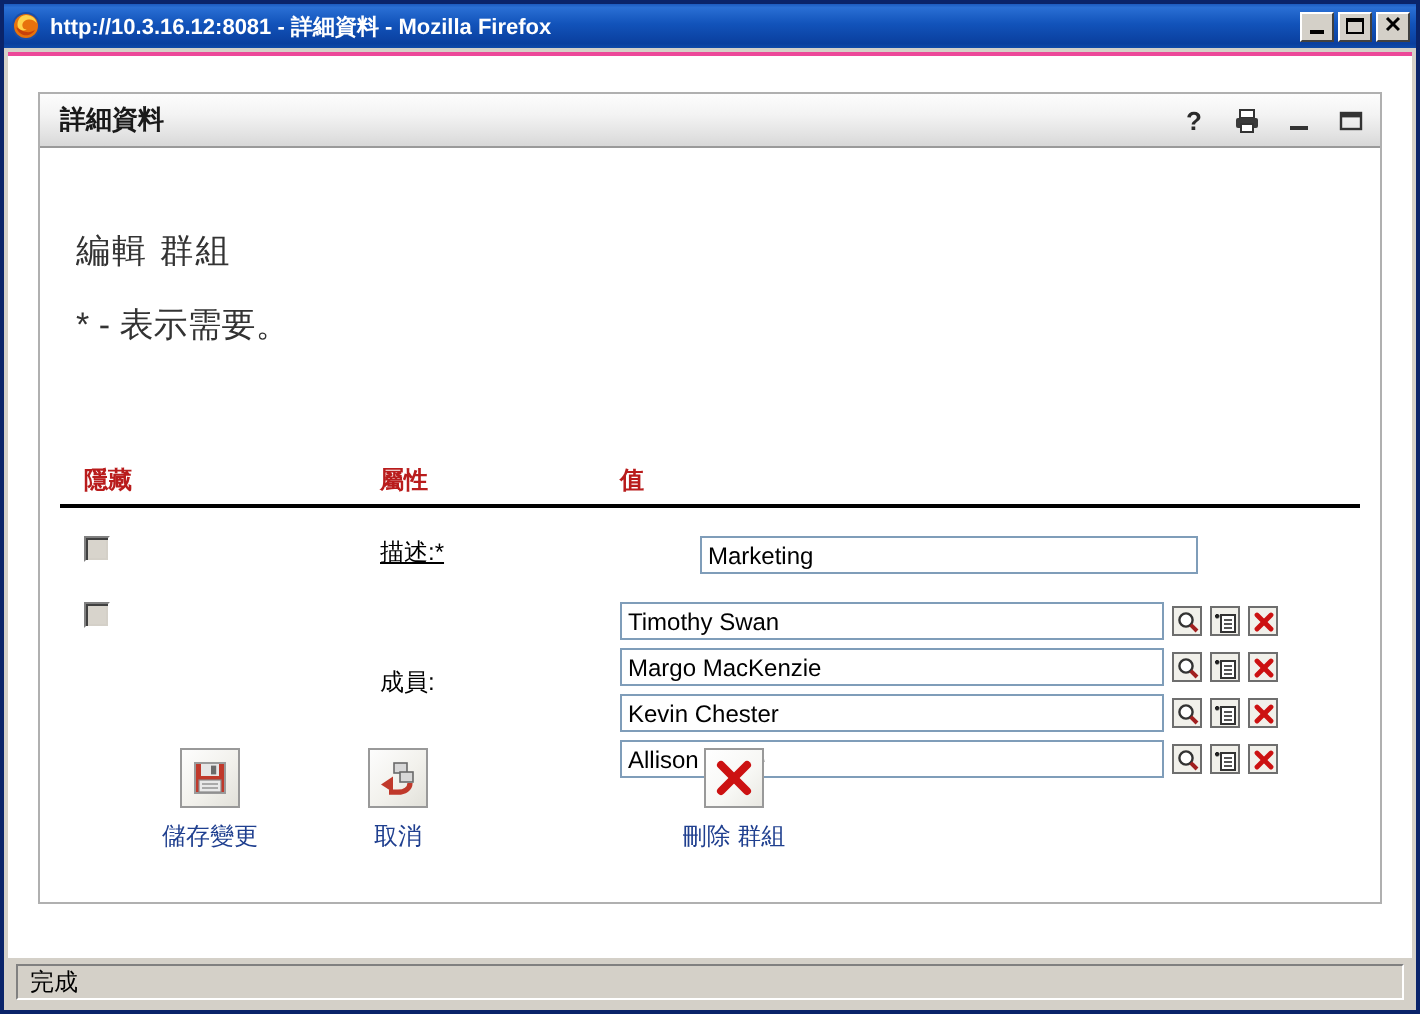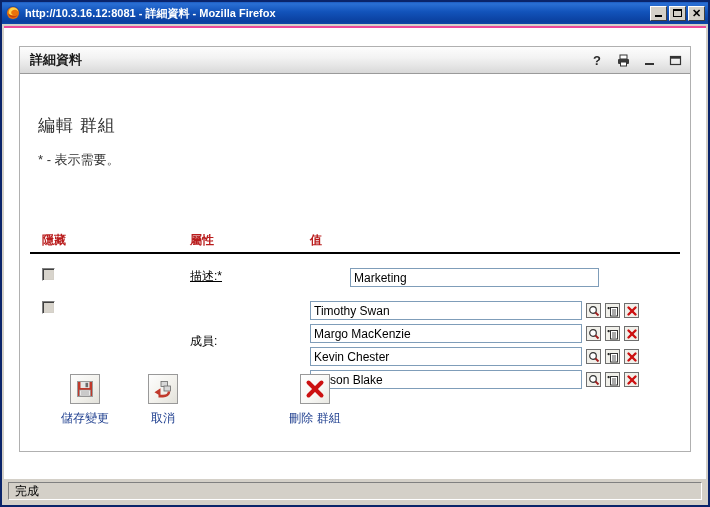--- a/index.html
+++ b/index.html
@@ -176,21 +176,21 @@
     overflow: hidden;
   }
   #edit-heading {
     font-size: 17px;
     font-weight: normal;
     color: #333333;
     padding: 40px 0 0 18px;
     letter-spacing: 1px;
   }
   #required-note {
-    font-size: 13px;
+    font-size: 17px;
     color: #333;
     padding: 14px 0 0 18px;
   }
 
   
   #form-table {
     position: absolute;
     left: 10px;
     top: 145px;
     width: 650px;
@@ -257,24 +257,25 @@
     background: #f1f0ea;
     display: flex; align-items: center; justify-content: center;
     position: relative;
     flex: 0 0 auto;
     cursor: pointer;
   }
 
   
   #actions {
     position: absolute;
-    left: 26px;
+    left: 46px;
     top: 300px;
     display: flex;
     align-items: flex-start;
+    gap: 16px;
   }
   .action-btn {
     width: 78px;
     display: flex;
     flex-direction: column;
     align-items: center;
     cursor: pointer;
   }
   .action-icon {
     width: 30px; height: 30px;

